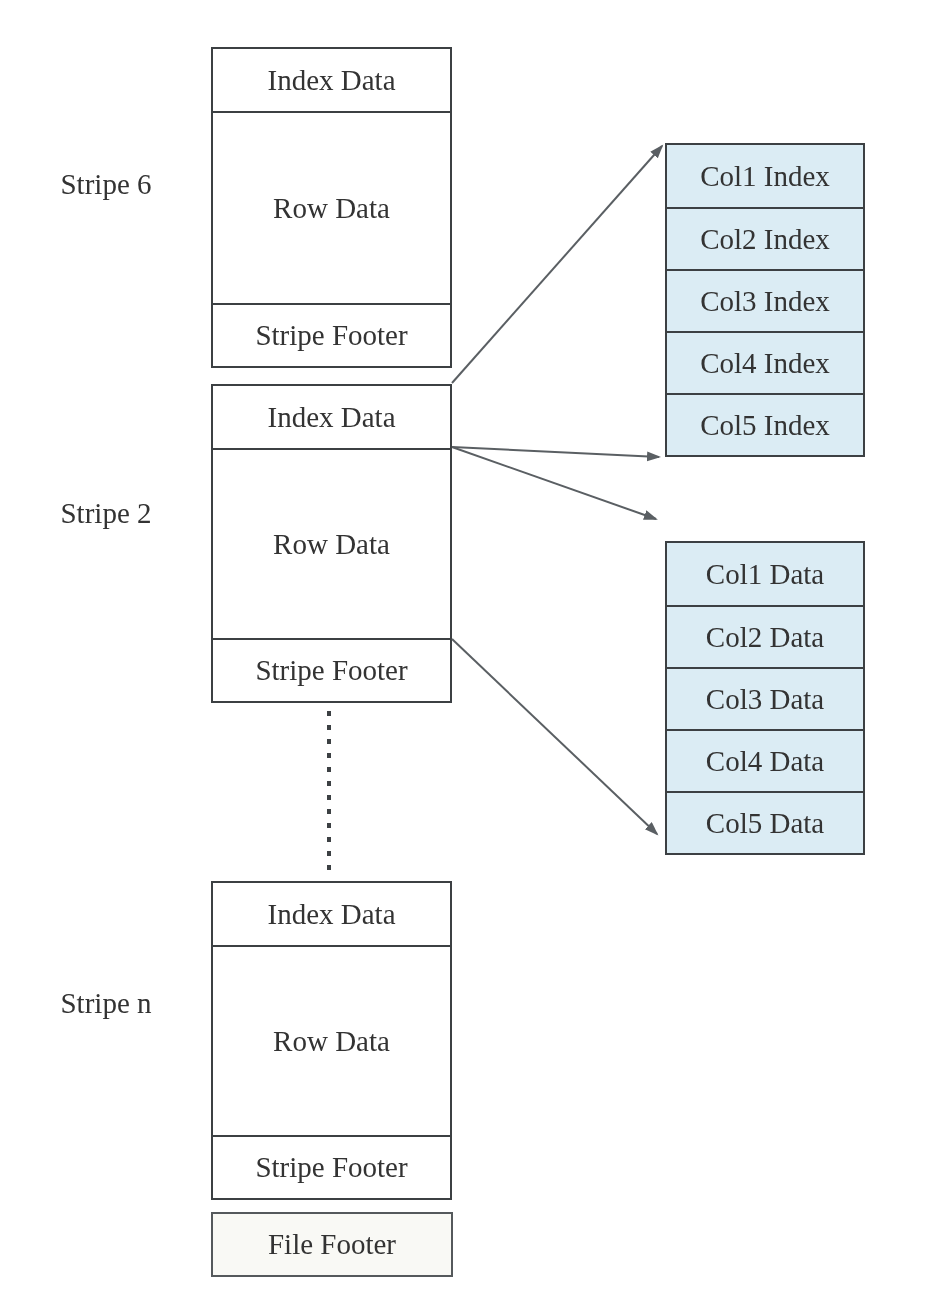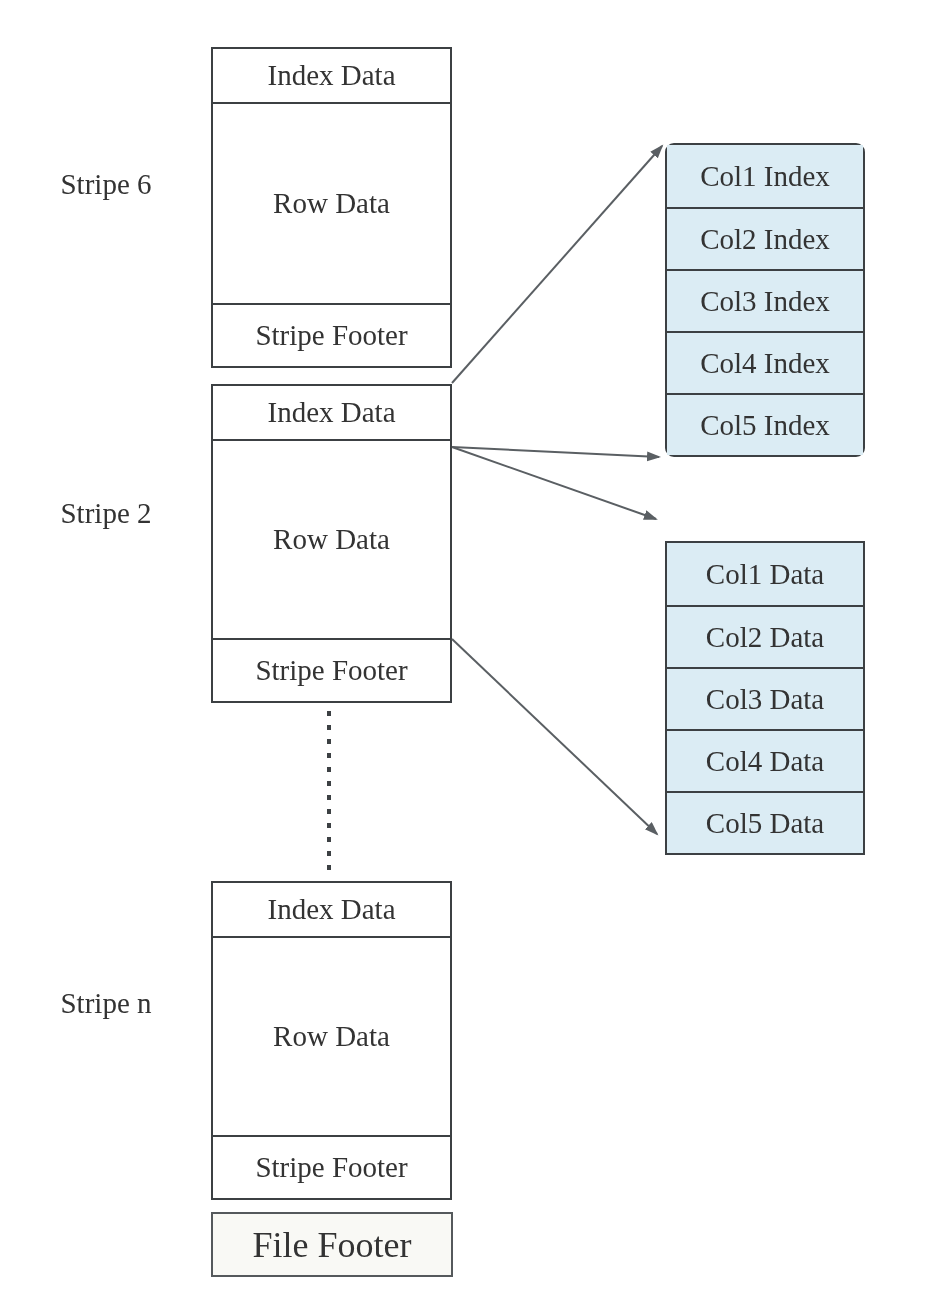--- a/index.html
+++ b/index.html
@@ -32,21 +32,21 @@
     display: flex;
     flex-direction: column;
   }
   .sec {
     display: flex;
     align-items: center;
     justify-content: center;
     font-size: 29px;
     color: var(--text);
   }
-  .sec-index  { height: 53px; }
+  .sec-index  { height: 62px; }
   .sec-row    { flex: 1; border-top: 2px solid var(--border); }
   .sec-footer { height: 63px; border-top: 2px solid var(--border); }
 
   #stripe1-box { top: 47px;  height: 321px; }
   #stripe2-box { top: 384px; height: 319px; }
   #stripen-box { top: 881px; height: 319px; }
 
   .stripe-label {
     position: absolute;
     left: 18px;
@@ -66,21 +66,21 @@
     position: absolute;
     left: 211px;
     top: 1212px;
     width: 242px;
     height: 65px;
     border: 2px solid #55595c;
     background: var(--file-footer-fill);
     display: flex;
     align-items: center;
     justify-content: center;
-    font-size: 36px;
+    font-size: 29px;
   }
 
   
   .dashed-connector {
     position: absolute;
     left: 327px;
     top: 711px;
     width: 4px;
     height: 167px;
     background: repeating-linear-gradient(
@@ -93,21 +93,21 @@
   
   .col-stack {
     position: absolute;
     left: 665px;
     width: 200px;
     border: 2px solid var(--border);
     background: var(--stack-fill);
     display: flex;
     flex-direction: column;
   }
-  #index-stack { top: 143px; border-radius: 9px; }
+  #index-stack { top: 143px; }
   #data-stack  { top: 541px; }
   .stack-cell {
     height: 62px;
     display: flex;
     align-items: center;
     justify-content: center;
     font-size: 29px;
     background: var(--stack-fill);
   }
   .stack-cell + .stack-cell { border-top: 2px solid var(--border); }

